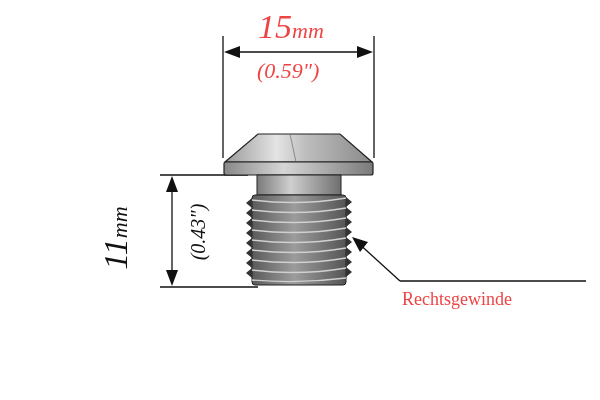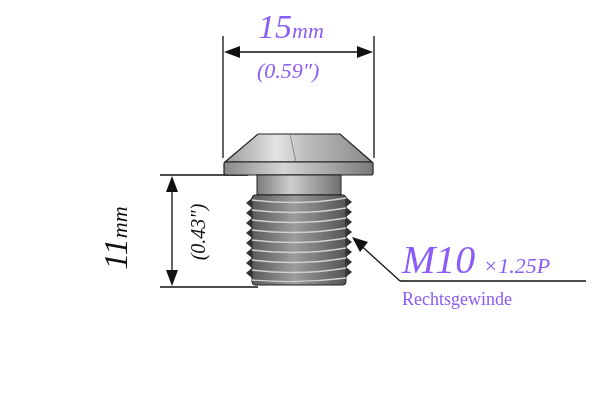--- a/index.html
+++ b/index.html
@@ -1,18 +1,18 @@
 <!DOCTYPE html>
 <html><head>
   <meta charset="utf-8">
   <style>
     html, body { margin: 0; padding: 0; background: #ffffff; }
     body { width: 600px; height: 400px; position: relative; overflow: hidden; font-family: "DejaVu Serif", "Liberation Serif", serif; }
     #stage { position: absolute; left: 0; top: 0; width: 600px; height: 400px; }
-    .label { position: absolute; color: #8b5cf6; font-family: "Liberation Serif", "DejaVu Serif", serif; font-style: italic; white-space: nowrap; }
+    .label { position: absolute; color: #ef4444; font-family: "Liberation Serif", "DejaVu Serif", serif; font-style: italic; white-space: nowrap; }
     .width-mm { left: 258px; top: 8px; font-size: 34px; line-height: 38px; }
     .width-mm .unit { font-size: 22px; }
     .width-in { left: 257px; top: 58px; font-size: 22px; line-height: 26px; }
     .height-block { position: absolute; left: 120px; top: 178px; width: 100px; height: 110px; }
     .height-mm { position: absolute; left: -34px; top: 40px; transform: rotate(-90deg); font-size: 34px; line-height: 36px; color:#111; font-style: italic; font-family: "Liberation Serif", "DejaVu Serif", serif; white-space: nowrap; }
     .height-mm .unit { font-size: 22px; }
     .height-in { position: absolute; left: 50px; top: 42px; transform: rotate(-90deg); font-size: 20px; line-height: 24px; color:#111; font-style: italic; font-family: "Liberation Serif", "DejaVu Serif", serif; white-space: nowrap; }
     .thread-spec { left: 402px; top: 238px; font-size: 40px; line-height: 44px; }
     .thread-spec .pitch { font-size: 22px; margin-left: 8px; }
     .thread-sub { left: 402px; top: 286px; font-size: 18px; line-height: 26px; font-style: normal; }
@@ -111,15 +111,14 @@
   </svg>
 
   <div class="label width-mm"><span>15</span><span class="unit">mm</span></div>
   <div class="label width-in">(0.59")</div>
 
   <div class="height-block">
     <div class="height-mm"><span>11</span><span class="unit">mm</span></div>
     <div class="height-in">(0.43")</div>
   </div>
 
-  <div class="label thread-spec"><span>M10</span><span class="pitch">×1.25P</span></div>
   <div class="label thread-sub">Rechtsgewinde</div>
 </div>
 
 </body></html>

